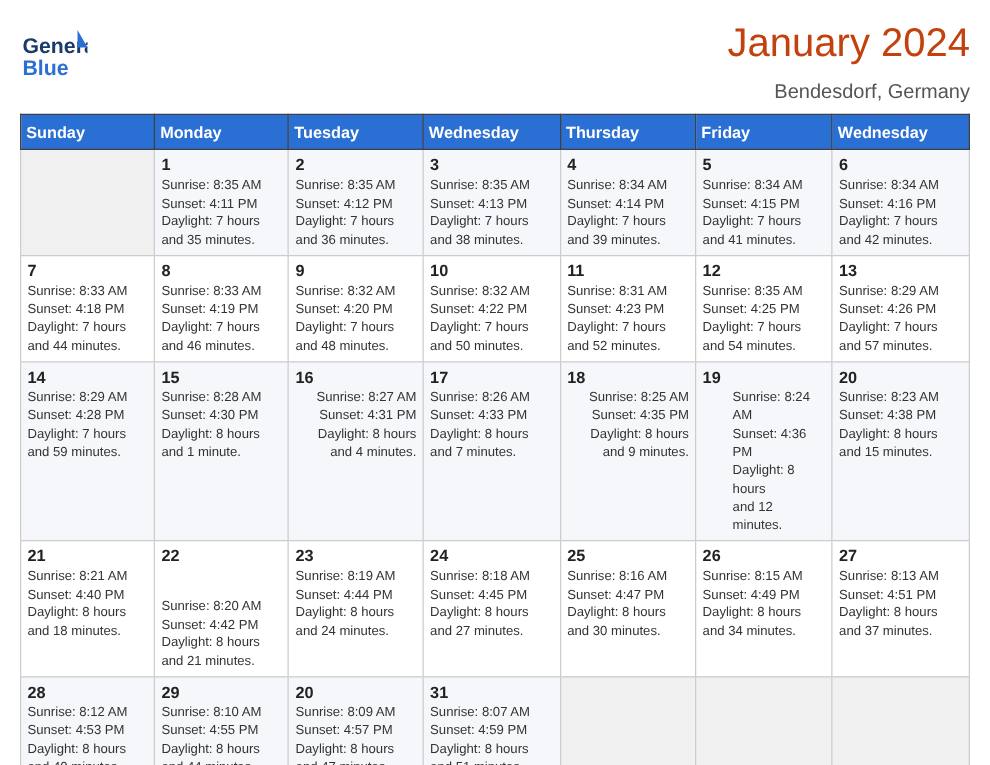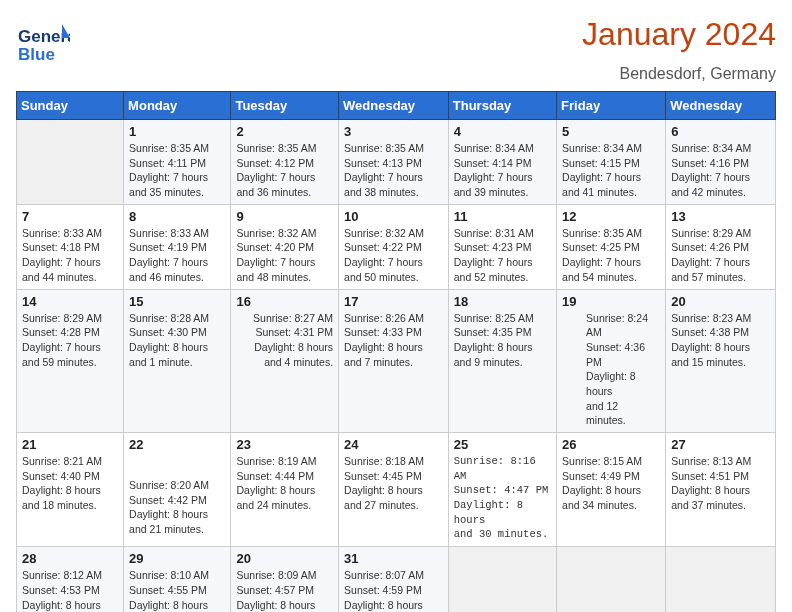--- a/index.html
+++ b/index.html
@@ -230,21 +230,21 @@
         </td>
         <td>
           <span class="day-number">17</span>
           <div class="day-info" style="white-space: pre-line;">Sunrise: 8:26 AM
 Sunset: 4:33 PM
 Daylight: 8 hours
 and 7 minutes.</div>
         </td>
         <td>
           <span class="day-number">18</span>
-          <div class="day-info" style="white-space: pre-line;">Sunrise: 8:25 AM
+          <div class="day-info" style="white-space: pre-line; text-align: right;">Sunrise: 8:25 AM
 Sunset: 4:35 PM
 Daylight: 8 hours
 and 9 minutes.</div>
         </td>
         <td>
           <span class="day-number">19</span>
           <div class="day-info" style="white-space: pre-line; margin-left: 24px;">Sunrise: 8:24 AM
 Sunset: 4:36 PM
 Daylight: 8 hours
 and 12 minutes.</div>
@@ -281,21 +281,21 @@
         </td>
         <td>
           <span class="day-number">24</span>
           <div class="day-info" style="white-space: pre-line;">Sunrise: 8:18 AM
 Sunset: 4:45 PM
 Daylight: 8 hours
 and 27 minutes.</div>
         </td>
         <td>
           <span class="day-number">25</span>
-          <div class="day-info" style="white-space: pre-line; font-family: Liberation Mono, monospace;">Sunrise: 8:16 AM
+          <div class="day-info" style="white-space: pre-line;">Sunrise: 8:16 AM
 Sunset: 4:47 PM
 Daylight: 8 hours
 and 30 minutes.</div>
         </td>
         <td>
           <span class="day-number">26</span>
           <div class="day-info" style="white-space: pre-line;">Sunrise: 8:15 AM
 Sunset: 4:49 PM
 Daylight: 8 hours
 and 34 minutes.</div>

